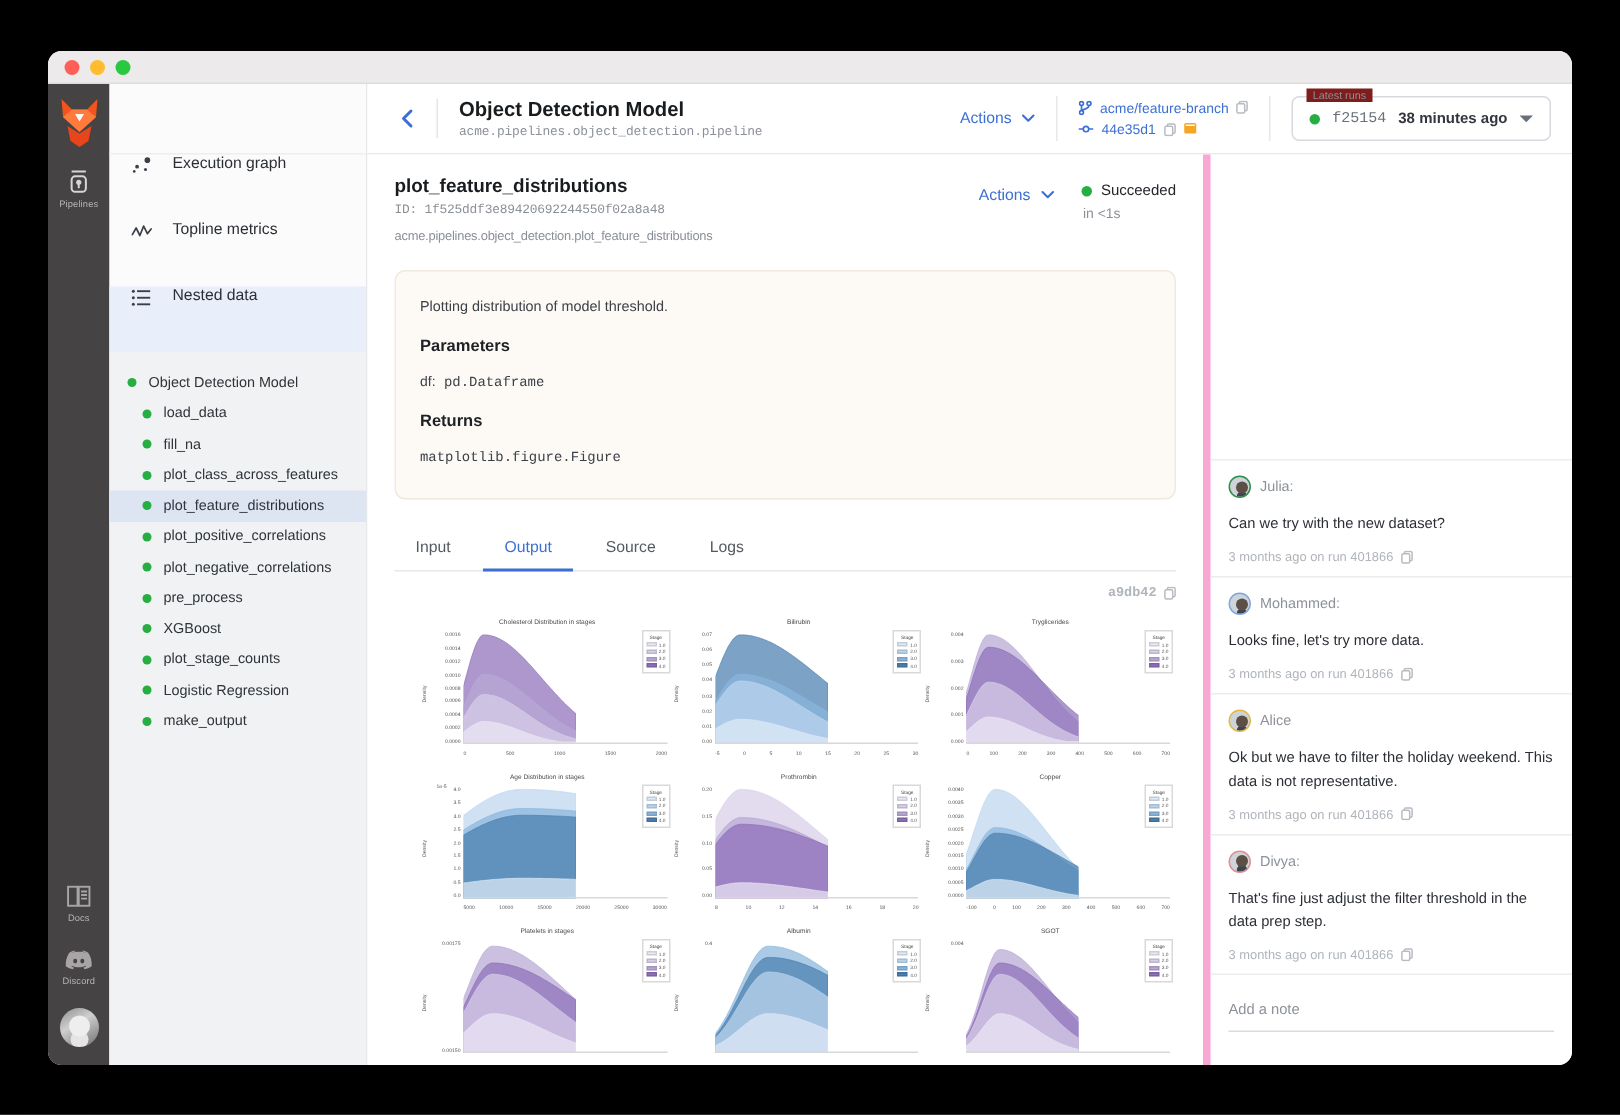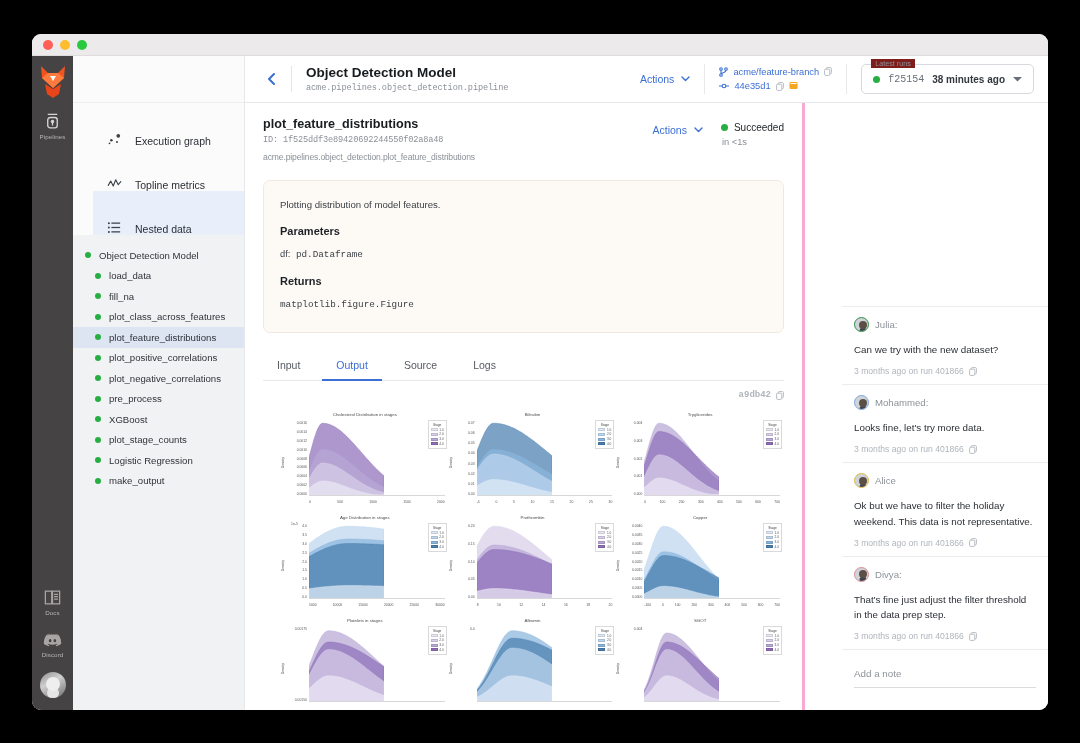--- a/index.html
+++ b/index.html
@@ -58,22 +58,22 @@
   }
 
   
   .nav {
     width: 172px; flex: 0 0 172px; background: #fbfbfc;
     border-right: 1px solid #e7e8ea; display: flex; flex-direction: column;
     min-height: 0;
   }
   .nav-top { height: 47px; flex: 0 0 47px; border-bottom: 1px solid #eceef0; }
   .nav-link {
-    height: 44px; display: flex; align-items: flex-end; gap: 13px;
-    padding: 0 14px; font-size: 10.5px; color: #2b2f35; cursor: pointer; margin-left: 20px;
+    height: 44px; display: flex; align-items: flex-start; gap: 13px;
+    padding: 0 14px; font-size: 10.5px; color: #2b2f35; cursor: pointer;
   }
   .nav-link.active { background: #e9eefb; }
   .nav-link .nico { width: 15px; height: 15px; flex: 0 0 15px; }
   .nav-tree {
     background: #f1f2f3; flex: 1 1 auto; padding: 10px 0 12px 0;
     min-height: 0; overflow: hidden;
   }
   .tree-row {
     display: flex; align-items: center; gap: 8px; height: 20.5px;
     font-size: 9.6px; color: #2f343a; cursor: pointer; padding-left: 12px;
@@ -196,22 +196,22 @@
     position: absolute; right: 2px; top: 1px; border: .5px solid #d9d9d9;
     background: #fff; padding: 1.5px 2px; font-size: 3.2px; color: #555; line-height: 1.45;
   }
   .legend-title { font-size: 3.2px; color: #444; margin-bottom: .5px; text-align:center;}
   .legend-item { display: flex; align-items: center; gap: 1.5px; justify-content: flex-end; }
   .sw { width: 7px; height: 3px; display: inline-block; border: .4px solid rgba(0,0,0,.12); }
   .exp-label { position: absolute; left: 18px; top: 0; font-size: 3.4px; color: #555; }
 
   
   .comments {
-    width: 246px; flex: 0 0 246px; border-left: 3px solid #f9a8d4;
-    background: #fff; display: flex; flex-direction: column; min-height: 0; padding-left: 37px;
+    width: 246px; flex: 0 0 246px; border-left: 5px solid #f9a8d4;
+    background: #fff; display: flex; flex-direction: column; min-height: 0;
   }
   .comments-spacer { height: 203px; flex: 0 0 203px; }
   .comment {
     border-top: 1px solid #ebecee; padding: 10px 12px 8px 12px;
   }
   .c-head { display: flex; align-items: center; gap: 6px; margin-bottom: 10px; }
   .c-avatar {
     width: 15px; height: 15px; border-radius: 50%; flex: 0 0 15px;
     border: 1.5px solid #ddd; position: relative; overflow: hidden;
     background: #cfd4da;
@@ -473,21 +473,21 @@
               <div class="run-status">
                 <div class="status-line">
                   <span class="status-dot"></span>
                   <span>Succeeded</span>
                 </div>
                 <div class="status-sub">in &lt;1s</div>
               </div>
             </div>
 
             <div class="doc-card">
-              <div class="doc-p">Plotting distribution of model features.</div>
+              <div class="doc-p">Plotting distribution of model threshold.</div>
               <div class="doc-h">Parameters</div>
               <div class="doc-code">
                 <span class="plain">df:</span>
                 <span>pd.Dataframe</span>
               </div>
               <div class="doc-h">Returns</div>
               <div class="doc-ret">matplotlib.figure.Figure</div>
             </div>
 
             <div class="tabs" id="tabs">

